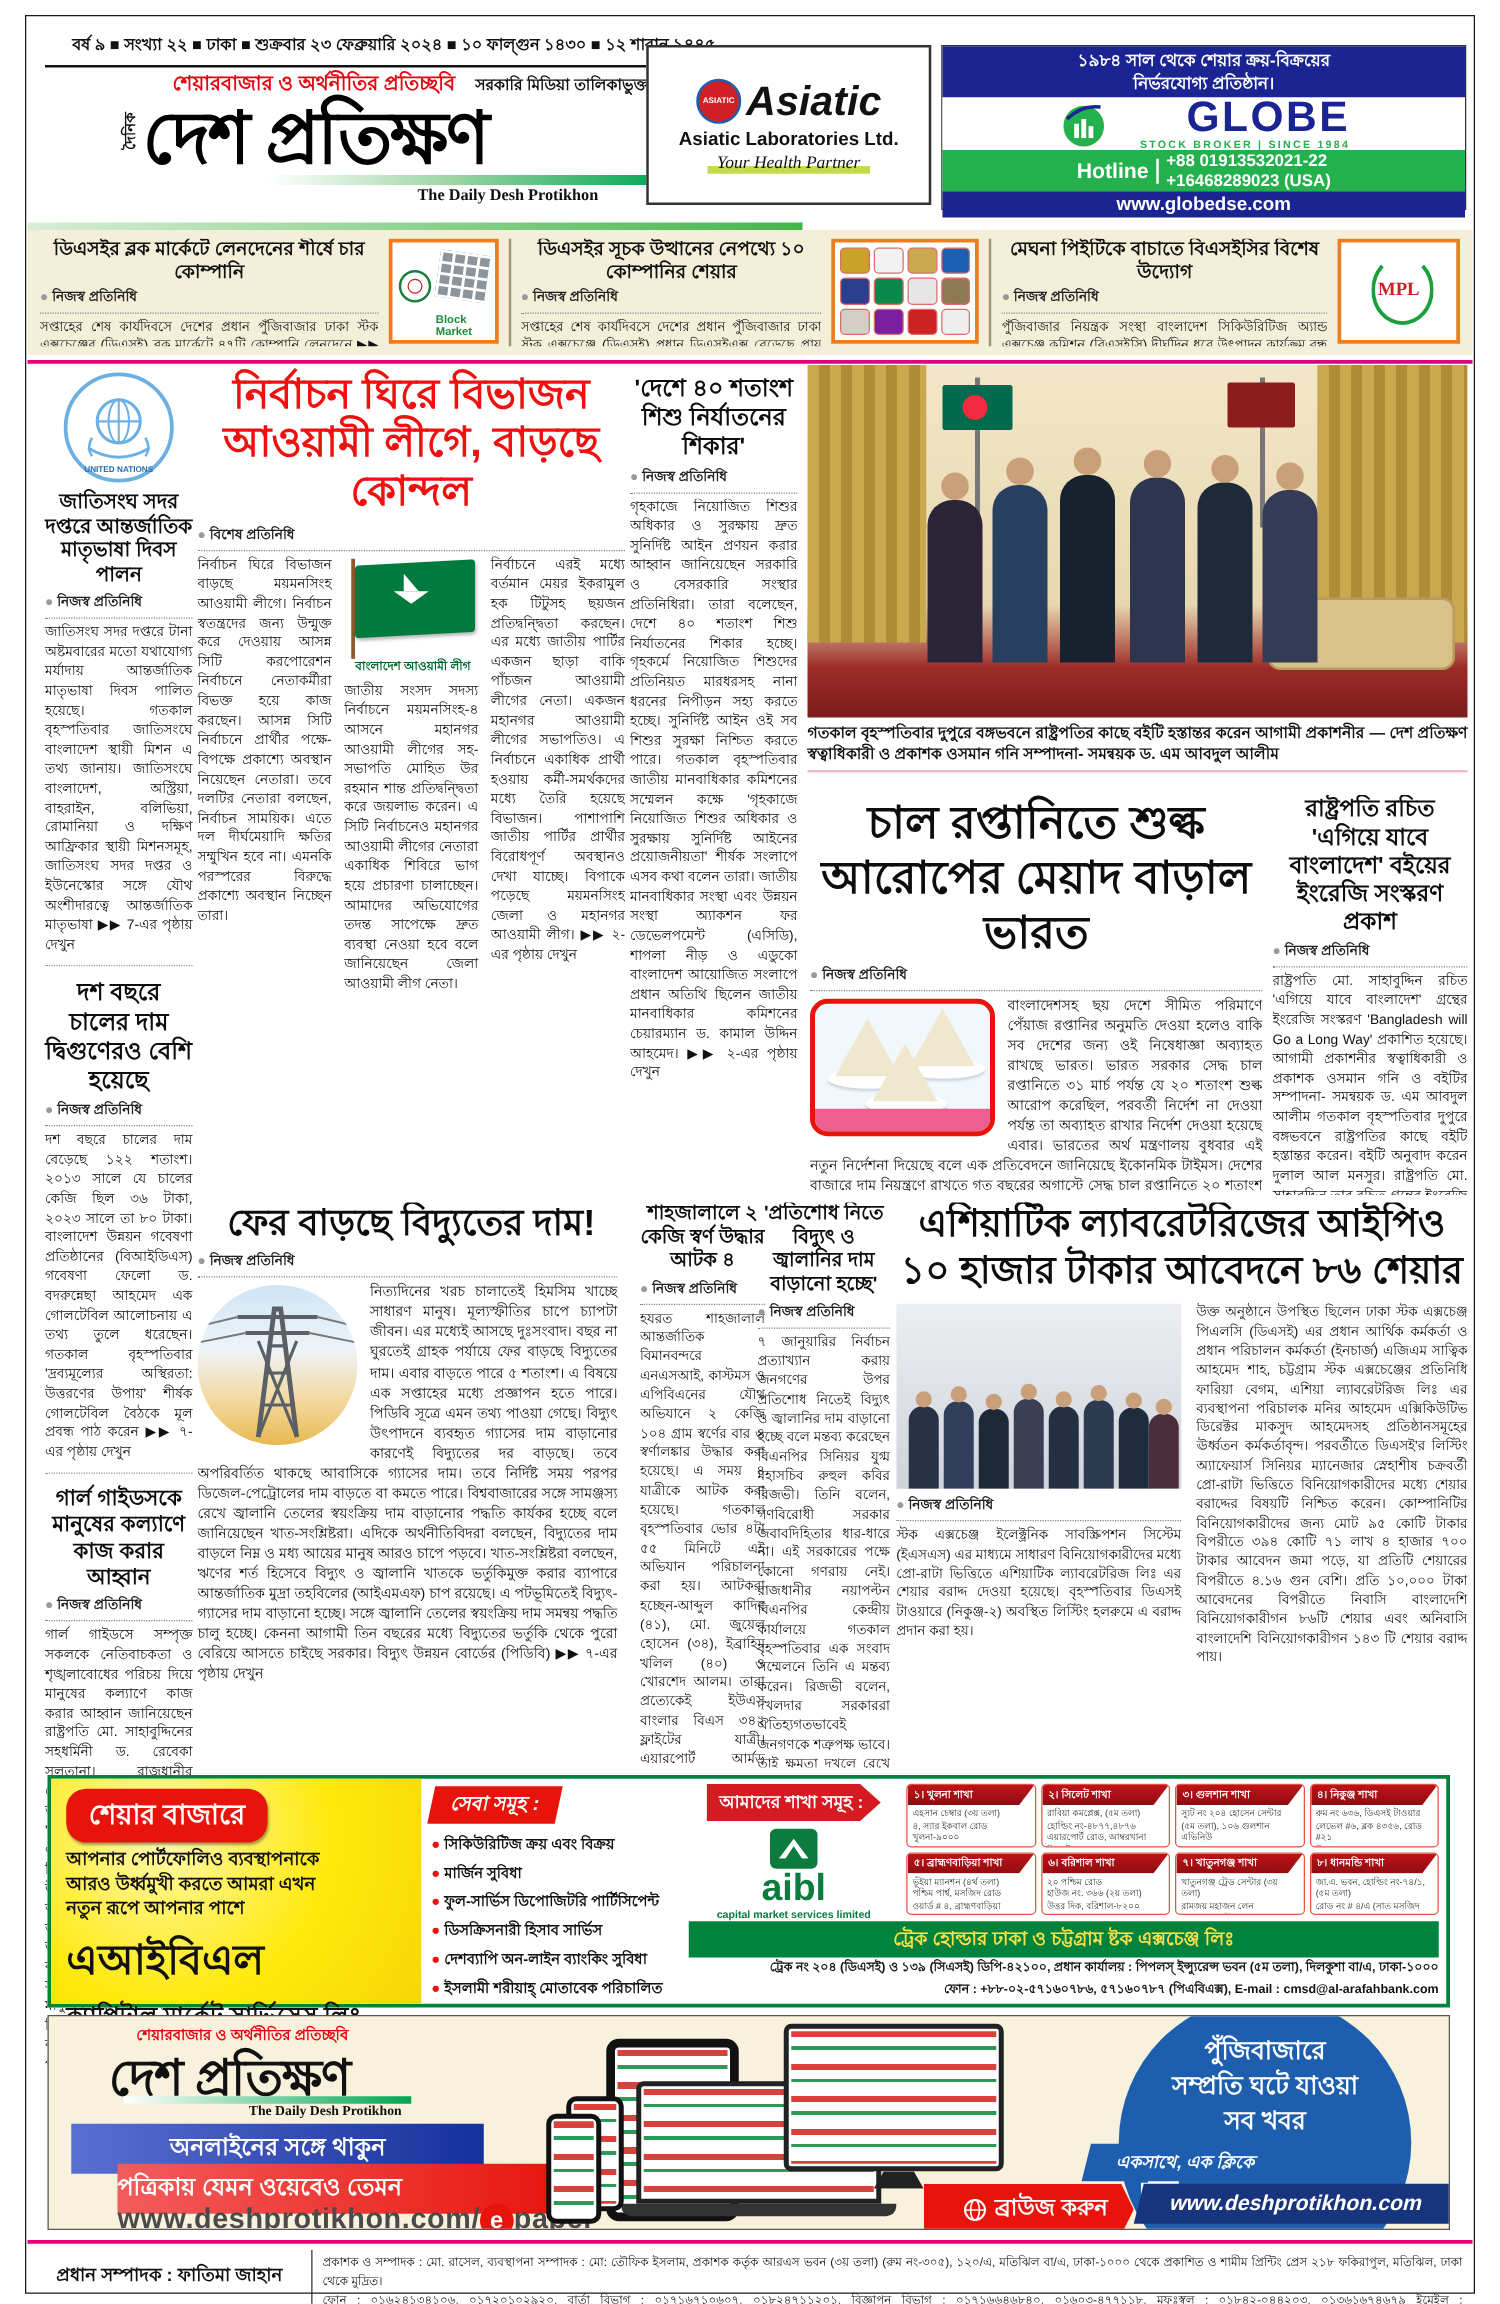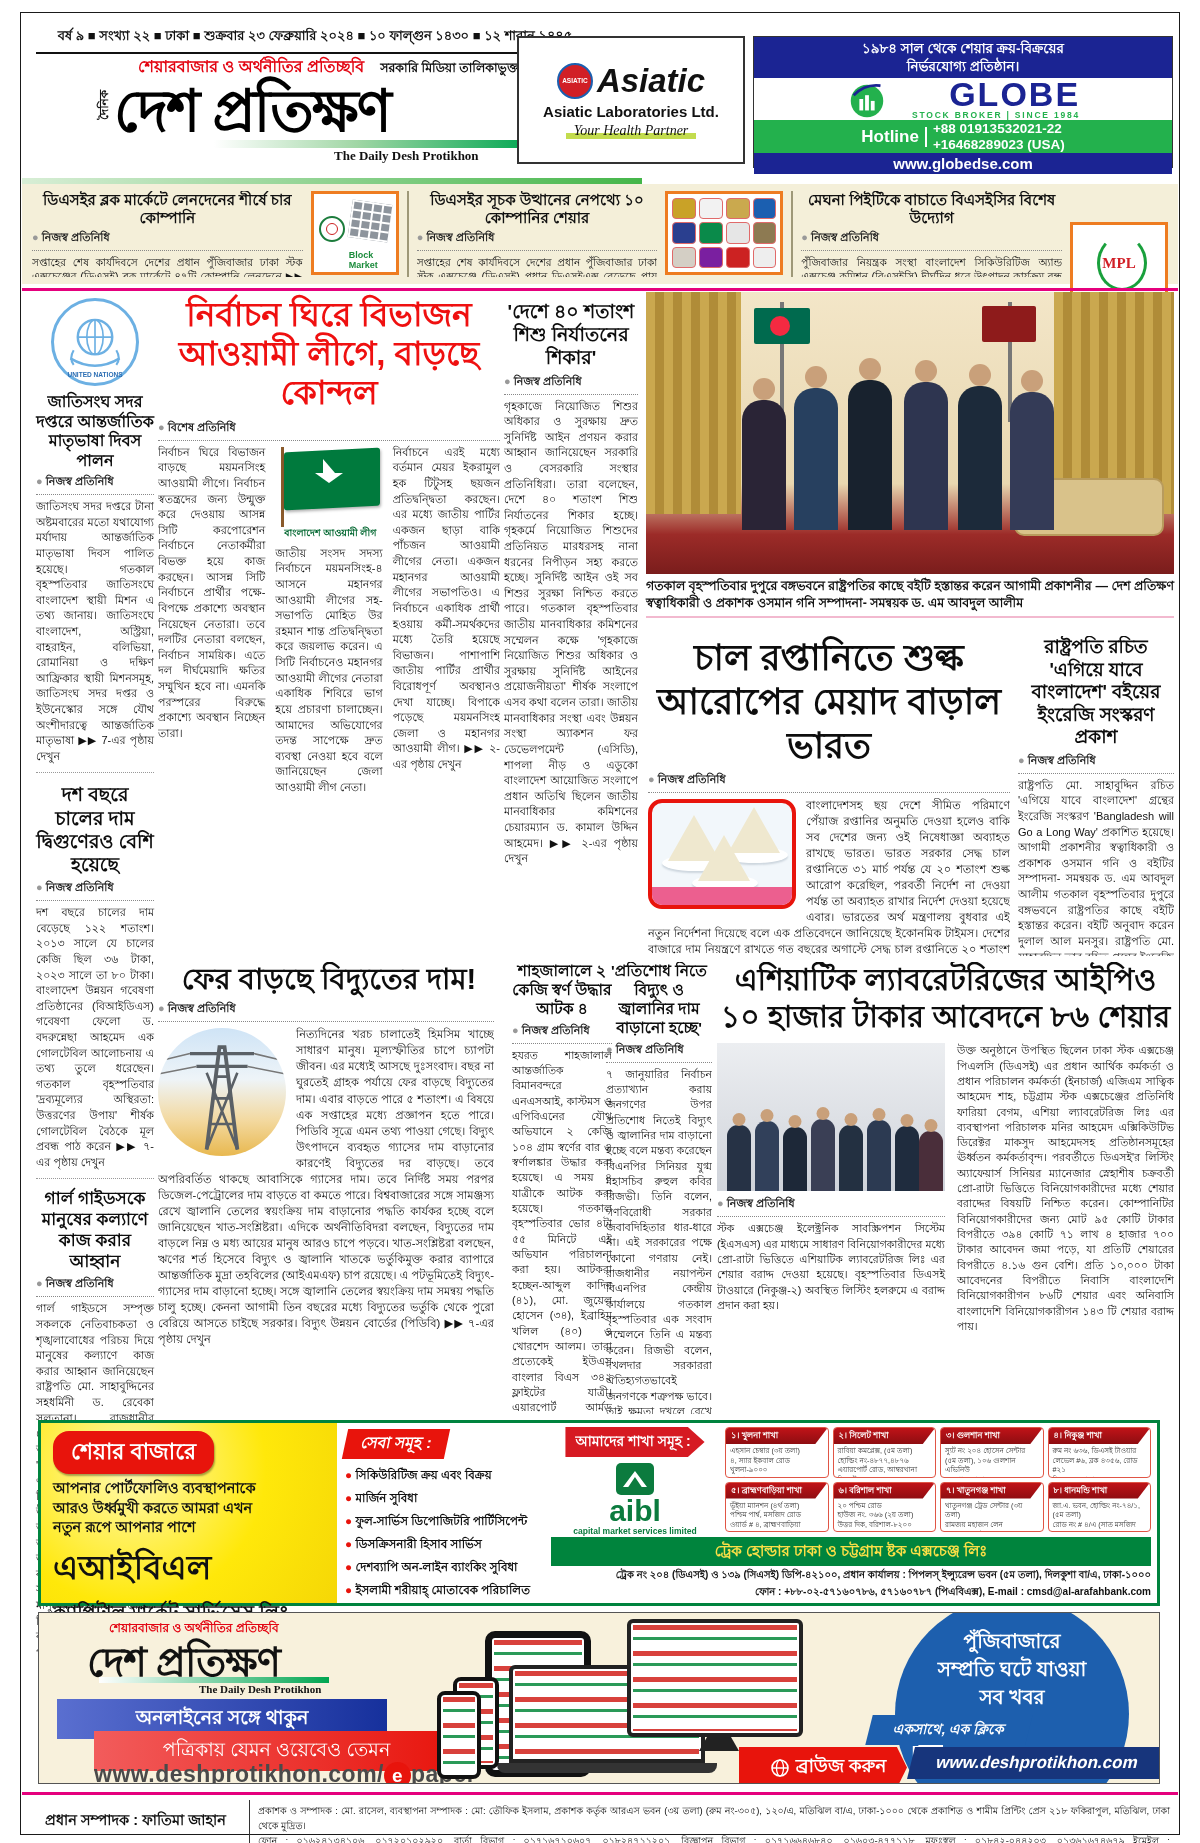--- a/index.html
+++ b/index.html
@@ -53,21 +53,21 @@
   .dse-circle::after { content:""; position:absolute; inset:5px; border-radius:50%; border:1.5px solid #c22; }
   .bricks { position:absolute; right:6px; top:8px; width:40px; height:38px; background:
       linear-gradient(90deg,#fff 0 2px,transparent 2px) 0 0/10px 9px repeat,
       linear-gradient(#fff 0 2px,transparent 2px) 0 0/10px 9px repeat, #8d949c; transform:rotate(8deg); }
   .bm-label { position:absolute; bottom:2px; right:2px; color:#1c8c3c; font-weight:800; font-size:9px;padding-left:35px; }
   #lg-img { width:118px; height:84px; display:grid; grid-template-columns:repeat(4,1fr); gap:3px; padding:4px; }
   .logo-cell { border:1px solid #e06a6a; border-radius:4px; }
   .logo-cell:nth-child(1){background:#c9a227}.logo-cell:nth-child(2){background:#f2f2f2}.logo-cell:nth-child(3){background:#caa94e}.logo-cell:nth-child(4){background:#1b5fb0}
   .logo-cell:nth-child(5){background:#2a3f8f}.logo-cell:nth-child(6){background:#0a8a4a}.logo-cell:nth-child(7){background:#e6e6e6}.logo-cell:nth-child(8){background:#8d7a52}
   .logo-cell:nth-child(9){background:#d4cfc5}.logo-cell:nth-child(10){background:#7a1fa0}.logo-cell:nth-child(11){background:#c22}.logo-cell:nth-child(12){background:#eee}
-  #mpl-img { width:98px; height:100px;margin-top:31px; }
+  #mpl-img { width:98px; height:84px; }
   .mpl-wreath { position:absolute; left:24px; top:10px; width:50px; height:56px; border:3px solid #19a03c; border-radius:50%; border-top-color:transparent; }
   .mpl-txt { position:absolute; left:0; right:0; top:30px; text-align:center; color:#d11f26; font-weight:900; font-size:15px; font-family:"Liberation Serif",serif; }
 
   #pinkline { left:22px; top:288px; width:1156px; height:3px; background:#e5007d; }
 
   
   .byline { font-size:11px; font-weight:800; color:#222; }
   .byline::before { content:"● "; color:#999; }
   .drule { border-bottom:1.2px dotted #888; margin:2px 0 4px; }
   .body { font-size:11.3px; line-height:1.42; text-align:justify; color:#111; }
@@ -179,21 +179,21 @@
   .addr { font-size:10px; font-weight:700; text-align:right; line-height:1.45; margin-top:2px; }
   .shariah { background:#00572c; color:#fff; text-align:center; font-weight:800; font-size:14px; padding:2px 0; margin-top:2px; }
 
   
   #epaper { left:38px; top:1612px; width:1122px; height:172px; border:1.5px solid #555; background:#f8f1dc; overflow:hidden; }
   .ep-tag { position:absolute; left:70px; top:6px; color:#e30613; font-weight:800; font-size:12px; }
   .ep-logo { position:absolute; left:48px; top:18px; font-size:40px; font-weight:900; letter-spacing:-1px; }
   .ep-bar { position:absolute; left:60px; top:64px; width:230px; height:6px; background:linear-gradient(90deg,#fff,#00a651); }
   .ep-en { position:absolute; left:160px; top:70px; font-family:"Liberation Serif",serif; font-weight:700; font-size:11px; }
   .ep-blue { position:absolute; left:18px; top:86px; width:330px; background:linear-gradient(90deg,#5a6fd0,#16309c); color:#fff; font-size:19px; font-weight:800; text-align:center; padding:4px 0; }
-  .ep-red { position:absolute; left:55px; top:118px; width:365px; background:linear-gradient(90deg,#f25c5c,#e8140c); color:#fff; font-size:19px; font-weight:400; text-align:center; padding:4px 0; }
+  .ep-red { position:absolute; left:55px; top:118px; width:365px; background:linear-gradient(90deg,#f25c5c,#e8140c); color:#fff; font-size:19px; font-weight:700; text-align:left; padding:4px 0; }
   .ep-url { position:absolute; left:55px; top:148px; font-size:23px; font-weight:800; color:#4a4a4a; letter-spacing:.5px; }
   .e-circle { display:inline-block; width:27px; height:27px; background:#e8140c; color:#fff; border-radius:50%; text-align:center; font-size:19px; line-height:27px; font-weight:800; }
   .dev { position:absolute; border:4px solid #222; background:#fff; }
   .dev .scr { position:absolute; inset:2px; background:repeating-linear-gradient(180deg,#d8413c 0 5px,#fff 5px 12px,#2a9a58 12px 15px,#fff 15px 26px); }
   .monitor { left:588px; top:6px; width:176px; height:118px; border-radius:6px; }
   .mon-stand { position:absolute; left:660px; top:124px; width:40px; height:14px; background:#222; clip-path:polygon(20% 0,80% 0,100% 100%,0 100%); }
   .laptop { left:470px; top:52px; width:196px; height:98px; border-radius:6px 6px 0 0; }
   .lap-base { position:absolute; left:458px; top:150px; width:220px; height:10px; background:#333; border-radius:0 0 8px 8px; }
   .tablet { left:446px; top:18px; width:106px; height:146px; border-radius:10px; border-width:7px; border-color:#111; }
   .phone { left:414px; top:64px; width:46px; height:92px; border-radius:8px; border-color:#111; }

